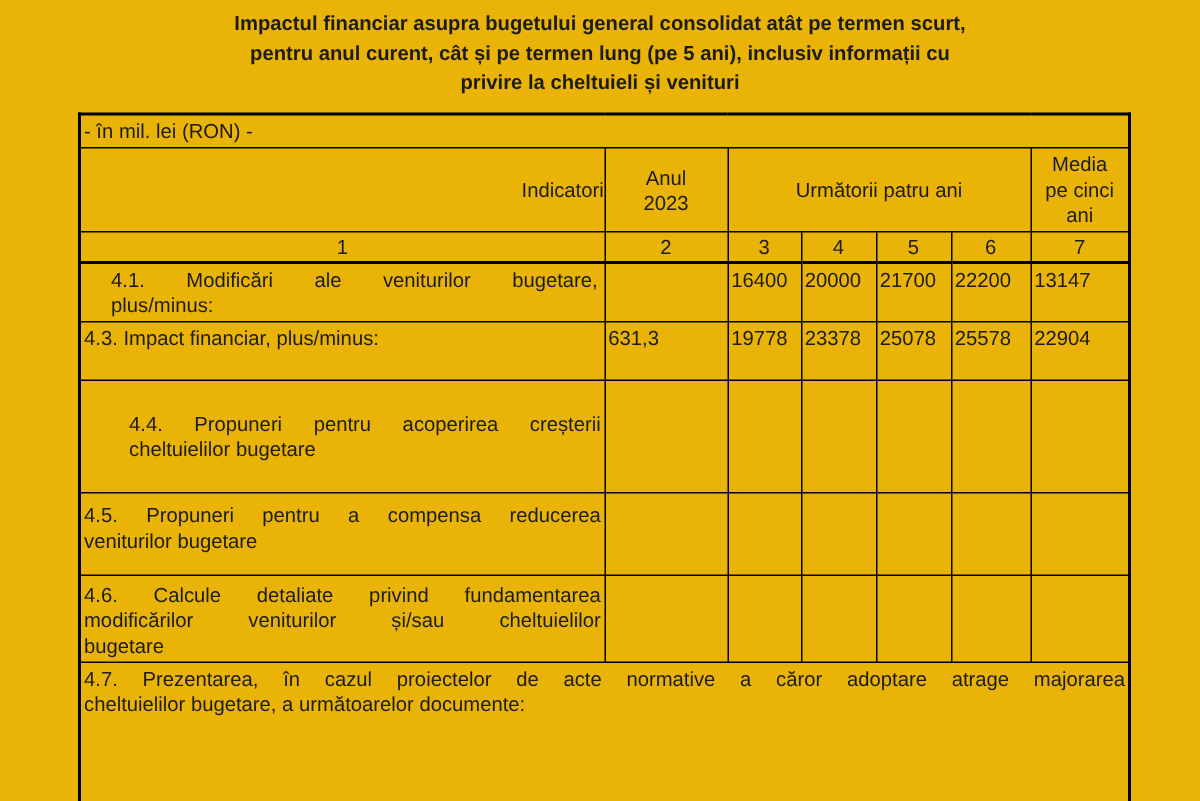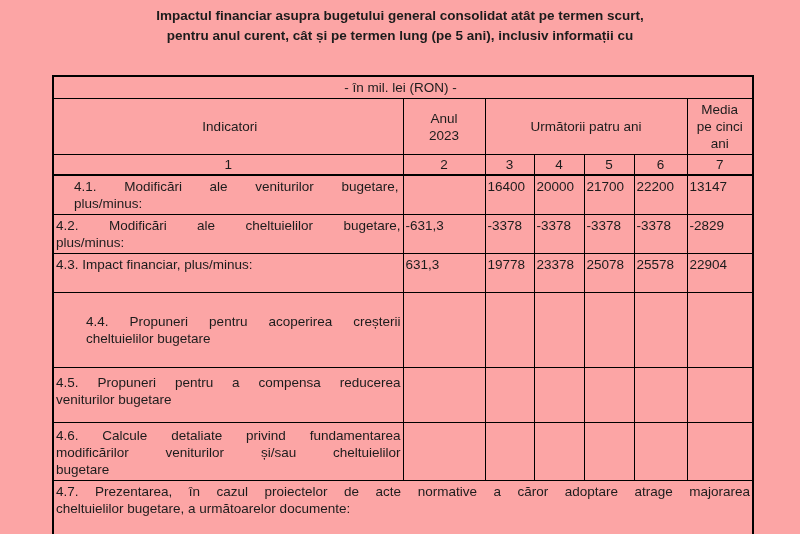--- a/index.html
+++ b/index.html
@@ -2,21 +2,21 @@
 <html><head>
 <meta charset="utf-8">
 <style>
   * { box-sizing: border-box; }
   html, body { margin: 0; padding: 0; background: #ffffff; }
   .page {
     position: relative;
     width: 800px;
     height: 534px;
     overflow: hidden;
-    background: #fca5a5;
+    background: #eab308;
     color: #1c1c1c;
     font-family: "Liberation Sans", sans-serif;
   }
   .title {
     position: absolute;
     top: 6px;
     left: 0;
     width: 100%;
     text-align: center;
     font-weight: bold;
@@ -34,32 +34,32 @@
   }
   table.fin td {
     border: 1px solid #000;
     vertical-align: top;
     font-size: 13.5px;
     line-height: 17px;
     padding: 2px;
     overflow: hidden;
   }
   tr.ron td {
-    text-align: center;
+    text-align: left;
     padding: 2px 7px 2px 2px;
     height: 20px;
   }
   tr.hdr td {
     vertical-align: middle;
     text-align: center;
     padding: 0;
     height: 56px;
   }
   tr.hdr td.ind {
-    text-align: center;
+    text-align: right;
     padding-left: 3px;
   }
   .pre { white-space: pre-line; }
   tr.nums td {
     text-align: center;
     height: 20px;
     padding: 1px;
     border-bottom-width: 2px;
   }
   td.val {
@@ -85,20 +85,21 @@
   }
 </style>
 </head>
 <body>
 
 <div class="page">
 
   <div class="title">
     <div>Impactul financiar asupra bugetului general consolidat atât pe termen scurt,</div>
     <div>pentru anul curent, cât și pe termen lung (pe 5 ani), inclusiv informații cu</div>
+    <div>privire la cheltuieli și venituri</div>
   </div>
 
   <table class="fin">
     <colgroup>
       <col style="width:350px">
         <col style="width:82px">
         <col style="width:49px">
       <col style="width:50px">
         <col style="width:50px">
         <col style="width:53px">
@@ -136,32 +137,20 @@
         <div>plus/minus:</div>
       </td>
       <td class="val"></td>
       <td class="val">16400</td>
       <td class="val">20000</td>
       <td class="val">21700</td>
       <td class="val">22200</td>
       <td class="val">13147</td>
     </tr>
 
-    <tr class="r42">
-      <td class="lbl">
-        <div class="jl">4.2. Modificări ale cheltuielilor bugetare,</div>
-        <div>plus/minus:</div>
-      </td>
-      <td class="val">-631,3</td>
-      <td class="val">-3378</td>
-      <td class="val">-3378</td>
-      <td class="val">-3378</td>
-      <td class="val">-3378</td>
-      <td class="val">-2829</td>
-    </tr>
 
     <tr class="r43">
       <td class="lbl">
         <div>4.3. Impact financiar, plus/minus:</div>
       </td>
       <td class="val">631,3</td>
       <td class="val">19778</td>
       <td class="val">23378</td>
       <td class="val">25078</td>
       <td class="val">25578</td>

